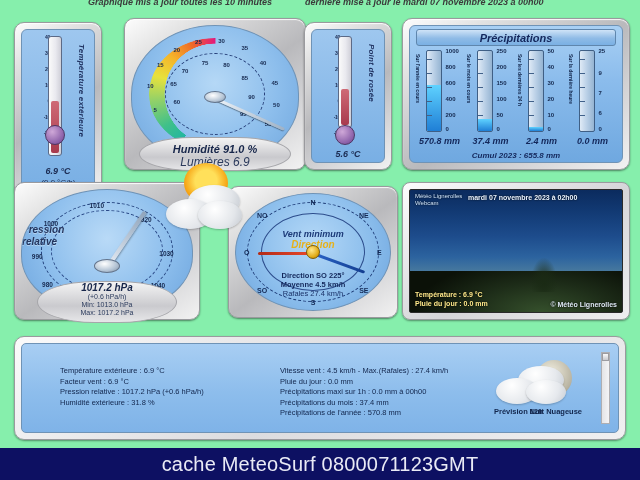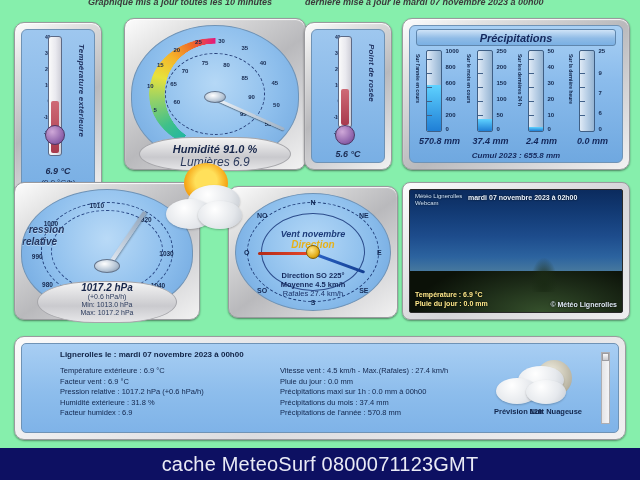--- a/index.html
+++ b/index.html
@@ -599,21 +599,21 @@
         <b style="left:17%;top:18%">NO</b>
         <b style="left:83%;top:18%">NE</b>
         <b style="left:7%;top:50%">O</b>
         <b style="left:93%;top:50%">E</b>
         <b style="left:17%;top:83%">SO</b>
         <b style="left:83%;top:83%">SE</b>
         <b style="left:50%;top:93%">S</b>
       </div>
       <div class="wind-title">
         <span>Vent</span>
-        <span>novembre</span>
+        <span>minimum</span>
         <div class="w2">Direction</div>
       </div>
       <div class="wind-needle-red" style="transform:rotate(180deg)"></div>
       <div class="wind-needle-blue" style="transform:rotate(20deg)"></div>
       <div class="wind-hub"></div>
       <div class="wind-readout">
         <div>Direction SO  225°</div>
         <div>Moyenne 4.5 km/h</div>
         <div class="r3">Rafales  27.4 km/h</div>
       </div>
@@ -639,28 +639,26 @@
       <div class="wc-txt-bl">
         <div>Température : 6.9 °C</div>
         <div>Pluie du jour : 0.0 mm</div>
       </div>
       <div class="wc-txt-br">© Météo Lignerolles</div>
     </div>
   </div>
 
   <div class="summary">
     <div class="summary-inner">
-      <div class="sum-head">Lignerolles le : mardi 07 novembre 2023 à 00h00</div>
 
       <div class="sum-left">
         <div>Température extérieure : 6.9 °C</div>
         <div>Facteur vent : 6.9 °C</div>
         <div>Pression relative : 1017.2 hPa (+0.6 hPa/h)</div>
         <div>Humidité extérieure : 31.8 %</div>
-        <div>Facteur humidex : 6.9</div>
       </div>
 
       <div class="sum-right">
         <div>Vitesse vent : 4.5 km/h - Max.(Rafales) : 27.4 km/h</div>
         <div>Pluie du jour : 0.0 mm</div>
         <div>Précipitations maxi sur 1h : 0.0 mm à 00h00</div>
         <div>Précipitations du mois : 37.4 mm</div>
         <div>Précipitations de l'année : 570.8 mm</div>
       </div>
 

